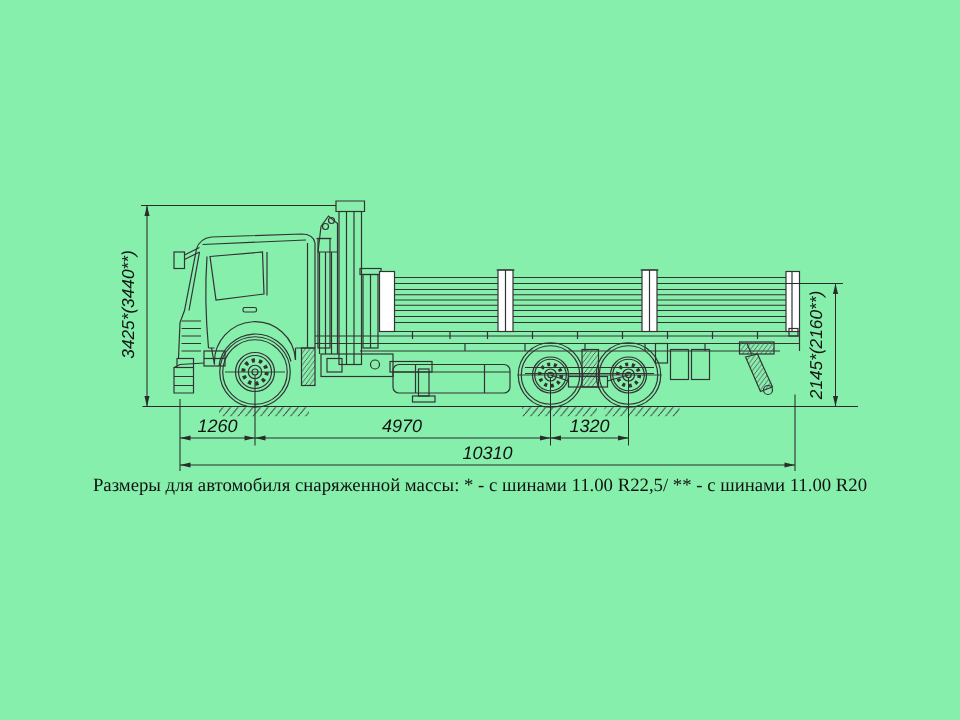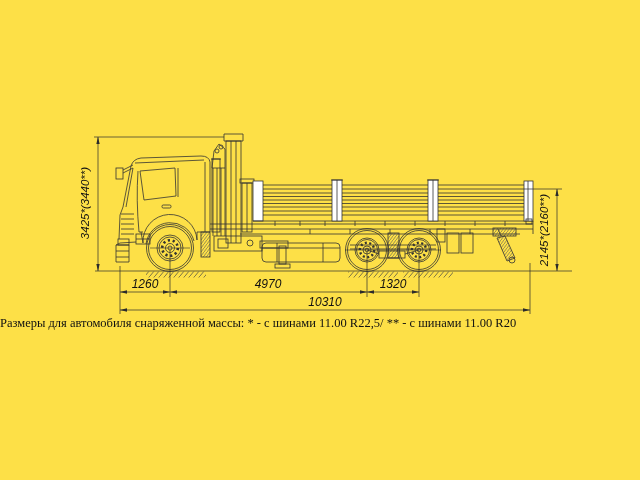--- a/index.html
+++ b/index.html
@@ -1,28 +1,28 @@
 <!DOCTYPE html>
 <html><head>
 <meta charset="utf-8">
 <style>
   html,body{margin:0;padding:0;background:#fff;}
-  #stage{position:relative;width:640px;height:480px;background:#fde047;overflow:hidden;
+  #stage{position:relative;width:640px;height:480px;background:#86efac;overflow:hidden;
          font-family:"Liberation Sans",sans-serif;}
   svg{position:absolute;left:0;top:0;}
   .ln{stroke:#333;fill:none;stroke-width:0.8;}
   .thin{stroke:#333;fill:none;stroke-width:0.6;}
   .dim{stroke:#2b2b2b;fill:none;stroke-width:0.7;}
   .arr{fill:#2b2b2b;stroke:none;}
   .whitefill{fill:#fff;stroke:#333;stroke-width:0.8;}
   .dimtext{font-family:"Liberation Sans",sans-serif;font-style:italic;font-size:12px;
            fill:#111;text-anchor:middle;}
   .dimtext-v{font-family:"Liberation Sans",sans-serif;font-style:italic;font-size:11.5px;
            fill:#111;text-anchor:middle;}
-  #caption{position:absolute;left:0;top:316px;width:640px;text-align:left;
+  #caption{position:absolute;left:0;top:316px;width:640px;text-align:center;
            font-family:"Liberation Serif",serif;font-size:12.5px;color:#111;}
 </style>
 </head>
 <body>
 
 <div id="stage">
 <svg width="640" height="480" viewBox="0 0 640 480">
   <defs>
     <pattern id="gh" width="5" height="6" patternUnits="userSpaceOnUse">
       <path d="M0,6 L5,0" stroke="#444" stroke-width="0.7"></path>

